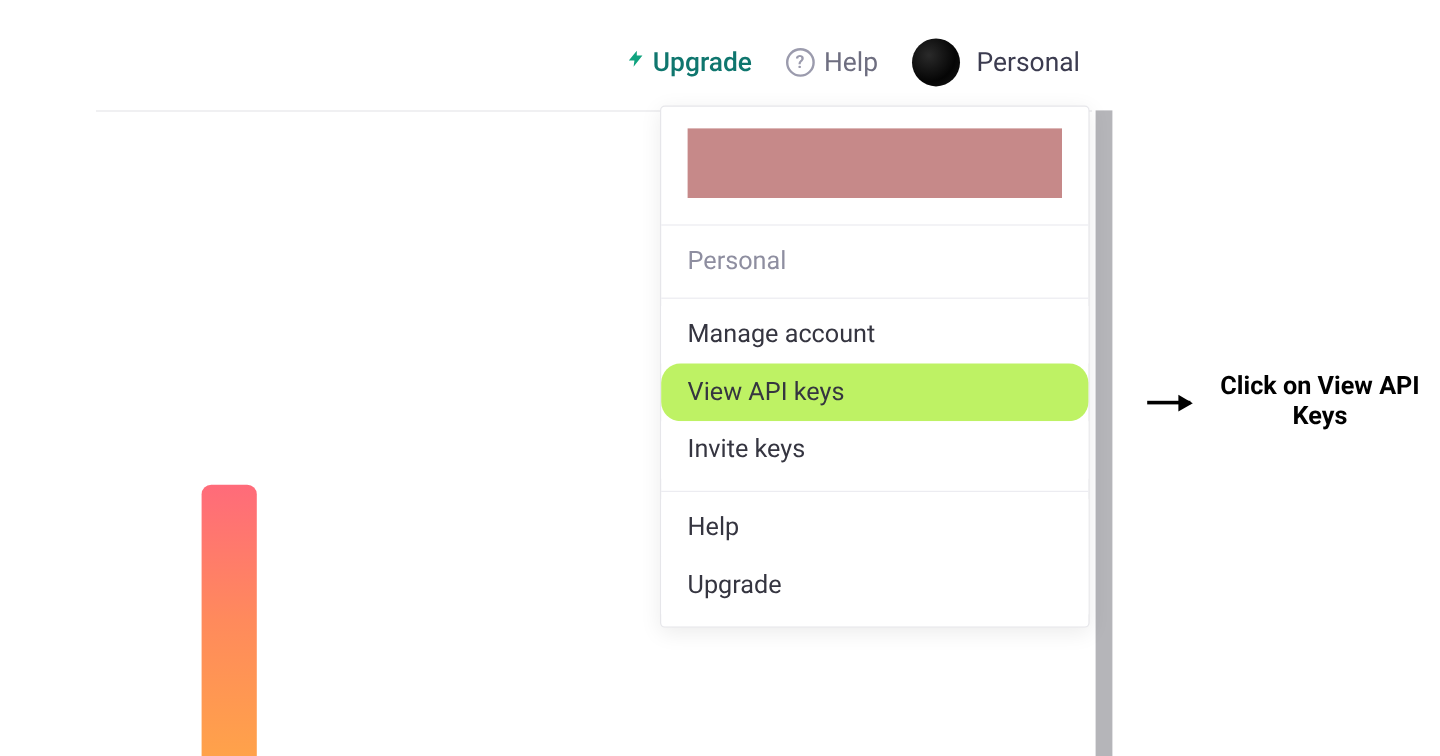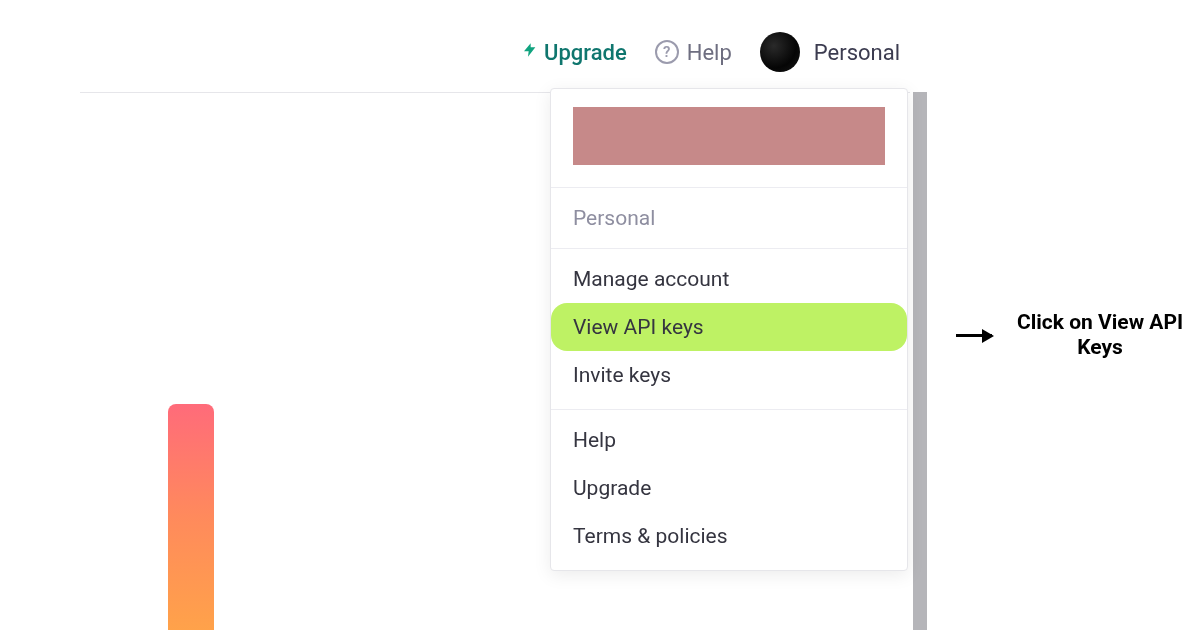--- a/index.html
+++ b/index.html
@@ -205,20 +205,19 @@
     <div class="dd-label">Personal</div>
   </div>
   <div class="dd-section dd-group">
     <div class="dd-item">Manage account</div>
     <div class="dd-item highlight">View API keys</div>
     <div class="dd-item">Invite keys</div>
   </div>
   <div class="dd-section dd-group">
     <div class="dd-item">Help</div>
     <div class="dd-item">Upgrade</div>
-    <div class="dd-item">Terms &amp; policies</div>
   </div>
 </div>
 
 <div class="annotation">
   <div class="arrow-line"></div>
   <div class="annotation-text">Click on View API Keys</div>
 </div>
 
 </body></html>

